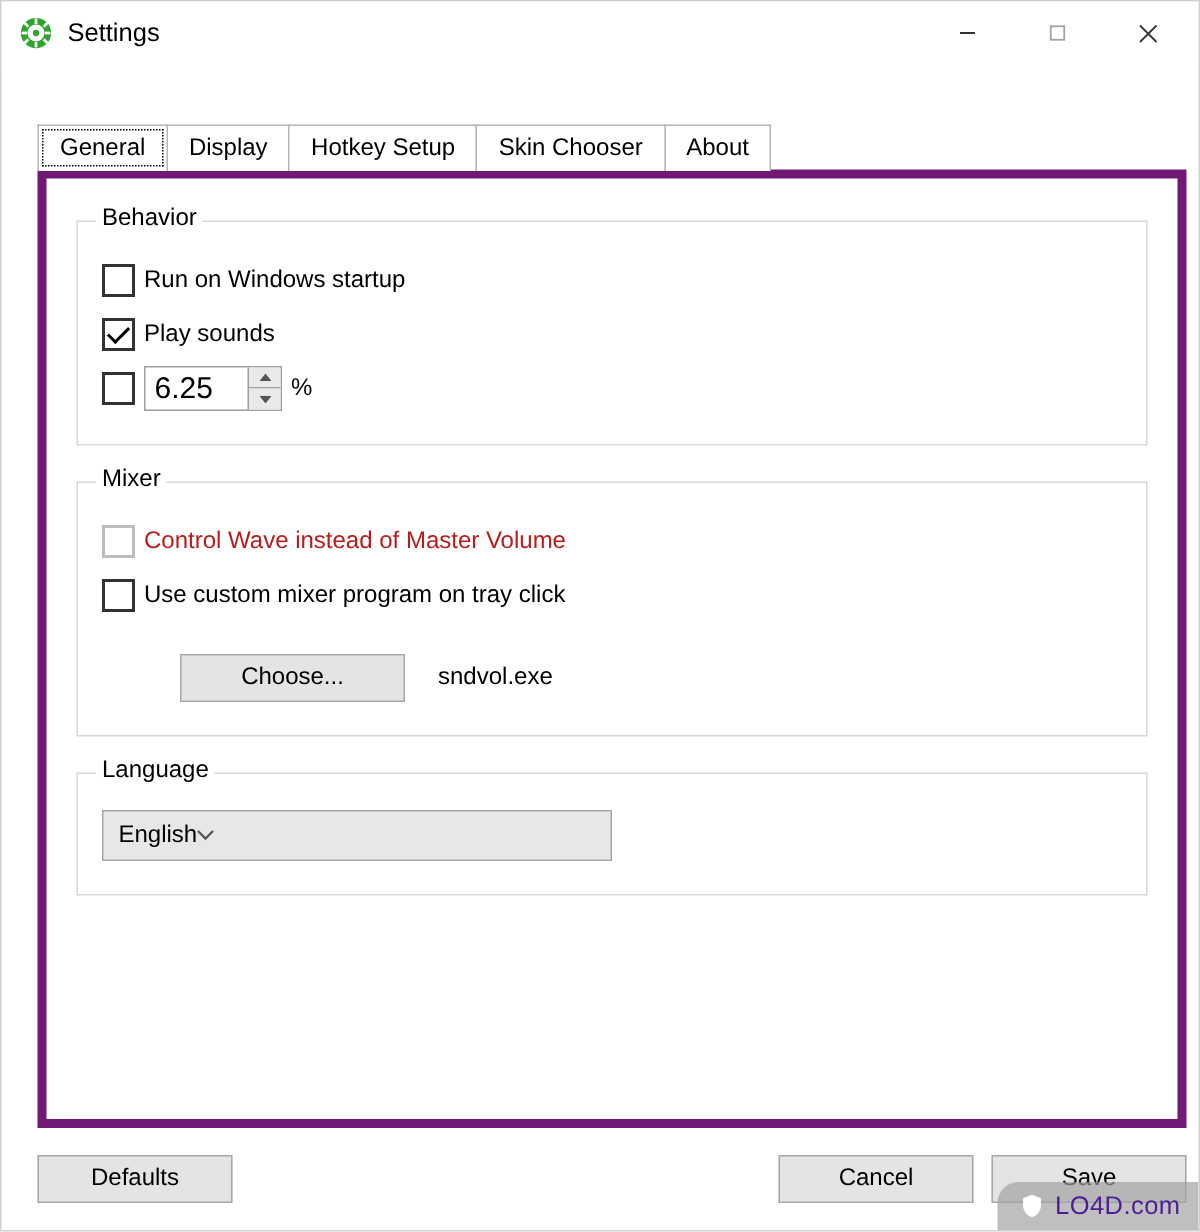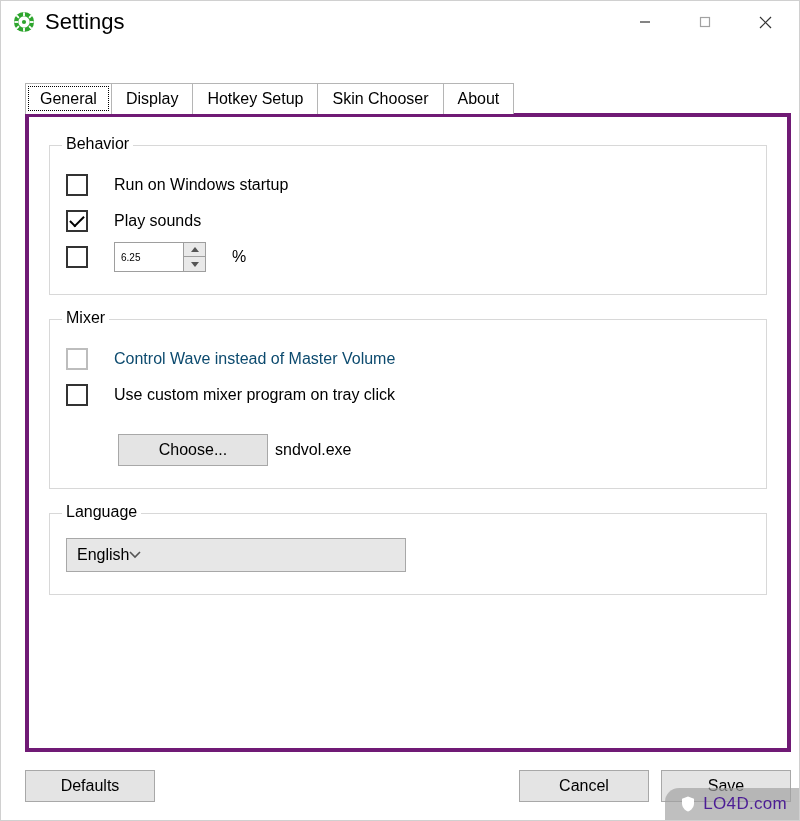--- a/index.html
+++ b/index.html
@@ -21,21 +21,21 @@
     height: 42px;
     display: flex;
     align-items: center;
     padding: 0 4px 0 12px;
     background: #ffffff;
   }
   .titlebar .app-icon {
     width: 22px; height: 22px; margin-right: 10px;
   }
   .titlebar .title {
-    font-size: 22px;
+    font-size: 17px;
     flex: 0 0 auto;
   }
   .titlebar .spacer { flex: 1 1 auto; }
   .win-controls { display: flex; align-items: center; height: 100%; }
   .win-btn {
     width: 60px; height: 42px;
     display: flex; align-items: center; justify-content: center;
     color: #333;
   }
   .win-btn svg { stroke: #333; }
@@ -69,21 +69,21 @@
     outline: 1px dotted #000;
     outline-offset: -4px;
     background: #ffffff;
     z-index: 3;
   }
   .tab:not(.active) {
     background: #ffffff;
     margin-top: 22px;
   }
   .tabpage {
-    border: 4px solid #701a75;
+    border: 6px solid #701a75;
     background: #ffffff;
     flex: 1 1 auto;
     margin-top: -1px;
     padding: 18px 20px 12px 20px;
     display: flex;
     flex-direction: column;
     gap: 14px;
   }
 
   
@@ -97,21 +97,21 @@
     position: absolute;
     top: -11px;
     left: 12px;
     background: #ffffff;
     padding: 0 4px;
     font-size: 16px;
   }
   .row {
     display: flex;
     align-items: center;
-    gap: 26px;
+    gap: 6px;
     margin: 6px 0;
     min-height: 30px;
   }
 
   
   .chk {
     width: 22px; height: 22px;
     border: 2px solid #333;
     background: #fff;
     display: inline-flex;
@@ -121,36 +121,36 @@
   }
   .chk.disabled { border-color: #bdbdbd; }
   .chk.checked::after {
     content: "";
     width: 12px; height: 6px;
     border-left: 2px solid #000;
     border-bottom: 2px solid #000;
     transform: rotate(-45deg) translate(1px,-1px);
   }
   .lbl { font-size: 16px; }
-  .lbl.disabled { color: #0c4a6e; }
+  .lbl.disabled { color: #b91c1c; }
 
   
   .numeric {
     display: inline-flex;
     border: 1px solid #9e9e9e;
     background: #fff;
     height: 30px;
     width: 92px;
   }
   .numeric .numval {
     flex: 1 1 auto;
     padding: 2px 6px;
     display: flex;
     align-items: center;
-    font-size: 10px;
+    font-size: 20px;
     text-align: right;
   }
   .numeric .spin {
     width: 22px;
     display: flex; flex-direction: column;
     border-left: 1px solid #9e9e9e;
   }
   .numeric .spin div {
     flex: 1 1 50%;
     background: #e9e9e9;
@@ -310,21 +310,21 @@
       <div class="row">
         <span class="chk disabled"></span>
         <span class="lbl disabled">Control Wave instead of Master Volume</span>
       </div>
 
       <div class="row">
         <span class="chk"></span>
         <span class="lbl">Use custom mixer program on tray click</span>
       </div>
 
-      <div class="row" style="margin-left:52px; gap:7px;margin-top:24px;">
+      <div class="row" style="margin-left:52px; gap:22px;margin-top:24px;">
         <span class="btn small">Choose...</span>
         <span class="lbl">sndvol.exe</span>
       </div>
     </div>
 
     <div class="group">
       <span class="legend">Language</span>
       <div class="row">
         <span class="select">
           <span>English</span>

